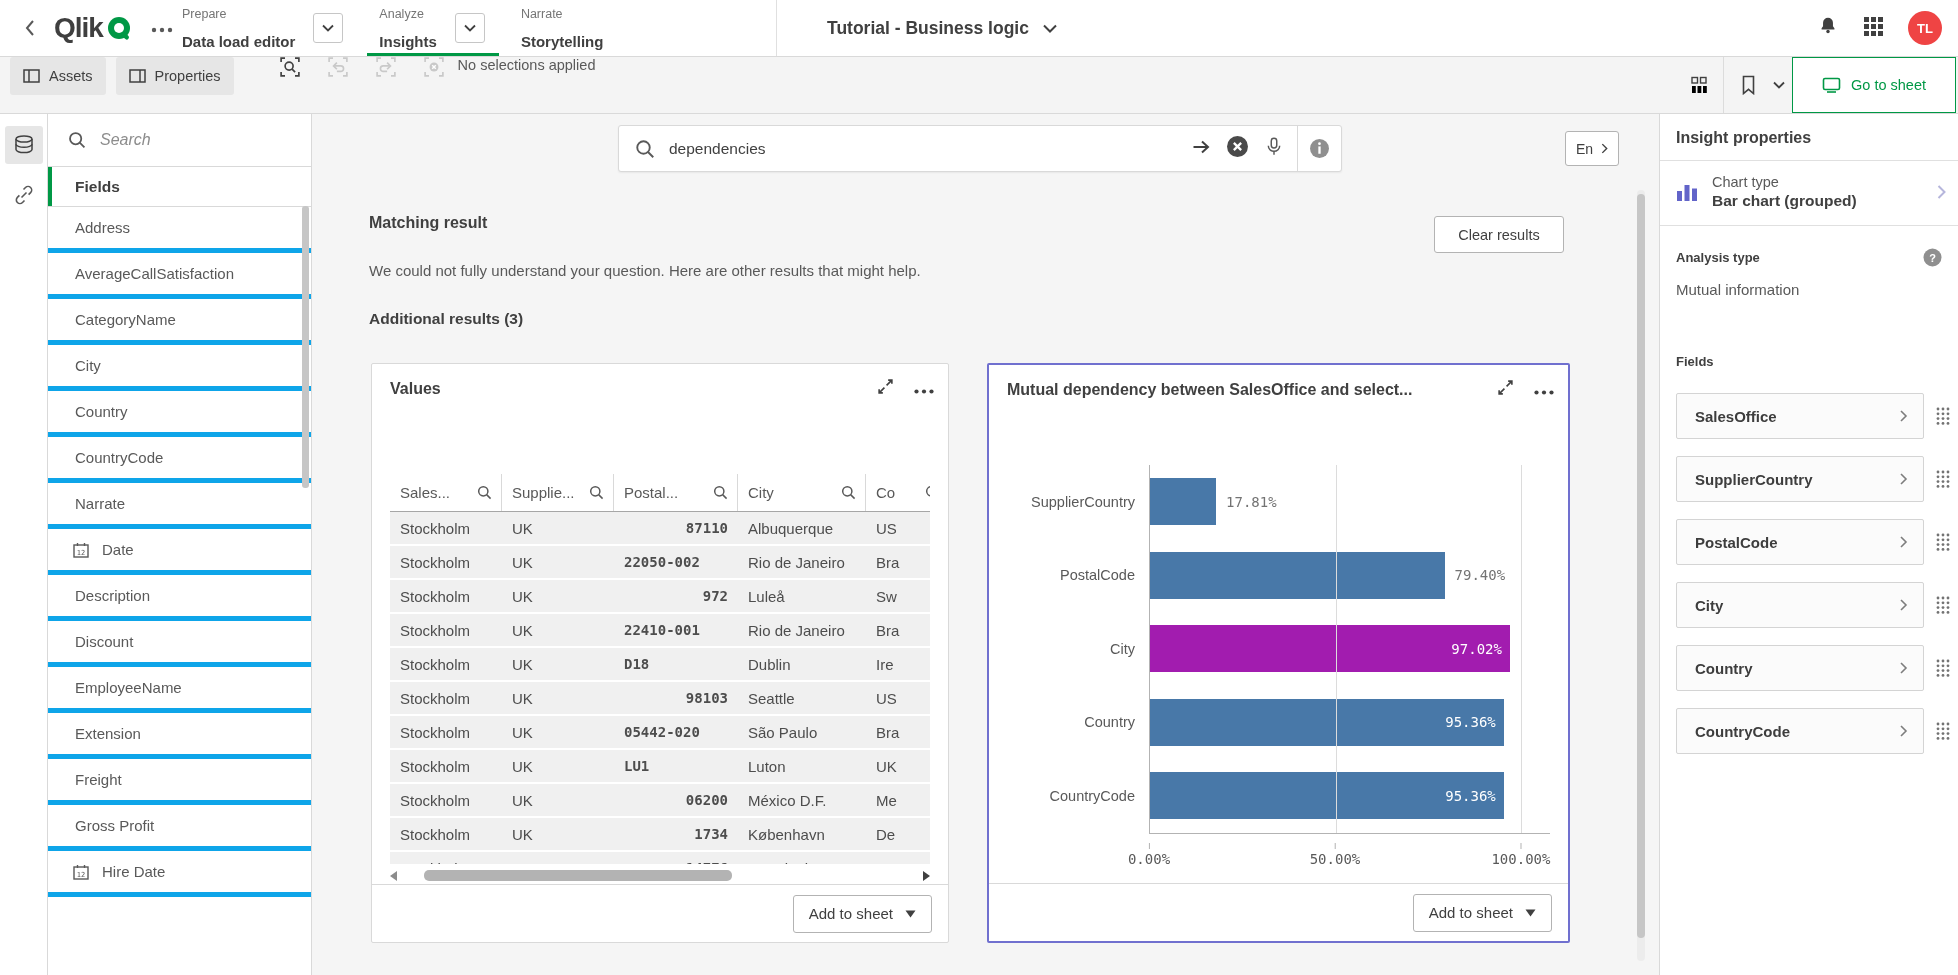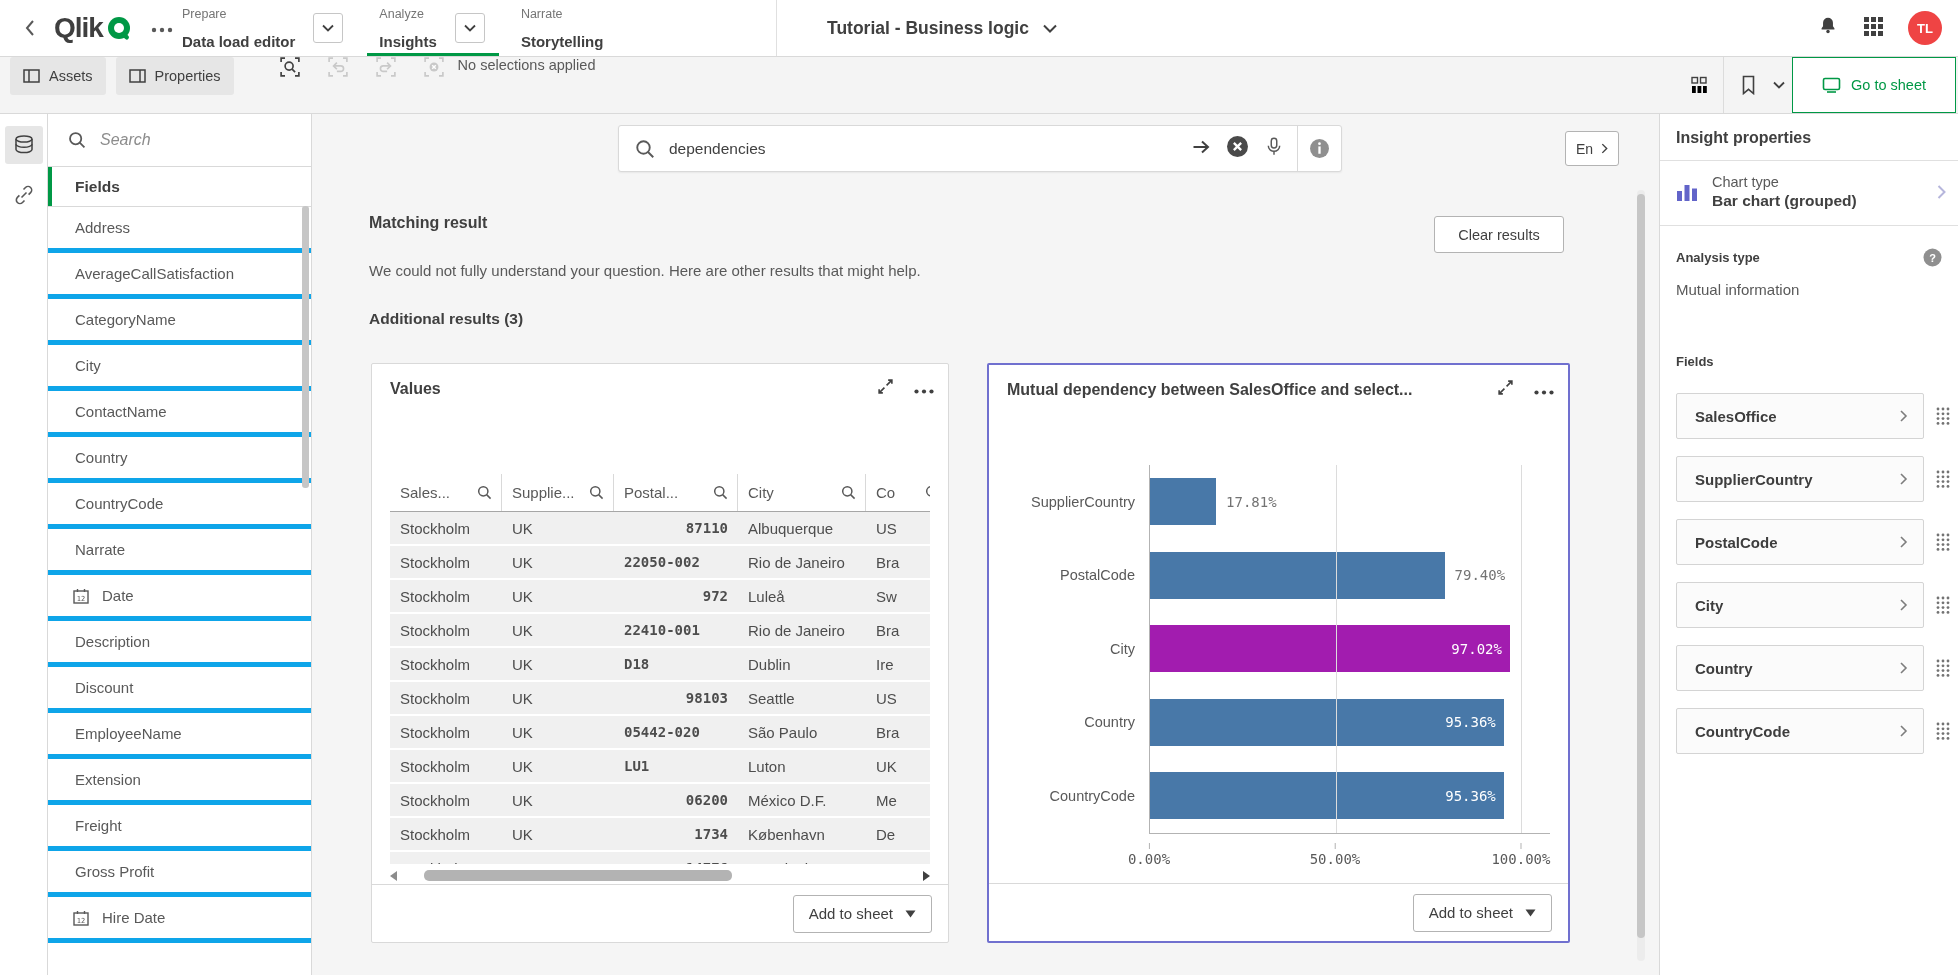--- a/index.html
+++ b/index.html
@@ -357,23 +357,20 @@
       <div class="field-item">
         <span class="field-label">AverageCallSatisfaction</span>
       </div>
       <div class="field-item">
         <span class="field-label">CategoryName</span>
       </div>
       <div class="field-item">
         <span class="field-label">City</span>
       </div>
       <div class="field-item">
-        <span class="field-label">ContactName</span>
-      </div>
-      <div class="field-item">
         <span class="field-label">Country</span>
       </div>
       <div class="field-item">
         <span class="field-label">CountryCode</span>
       </div>
       <div class="field-item">
         <span class="field-label">Narrate</span>
       </div>
       <div class="field-item">
         <span class="cal">

